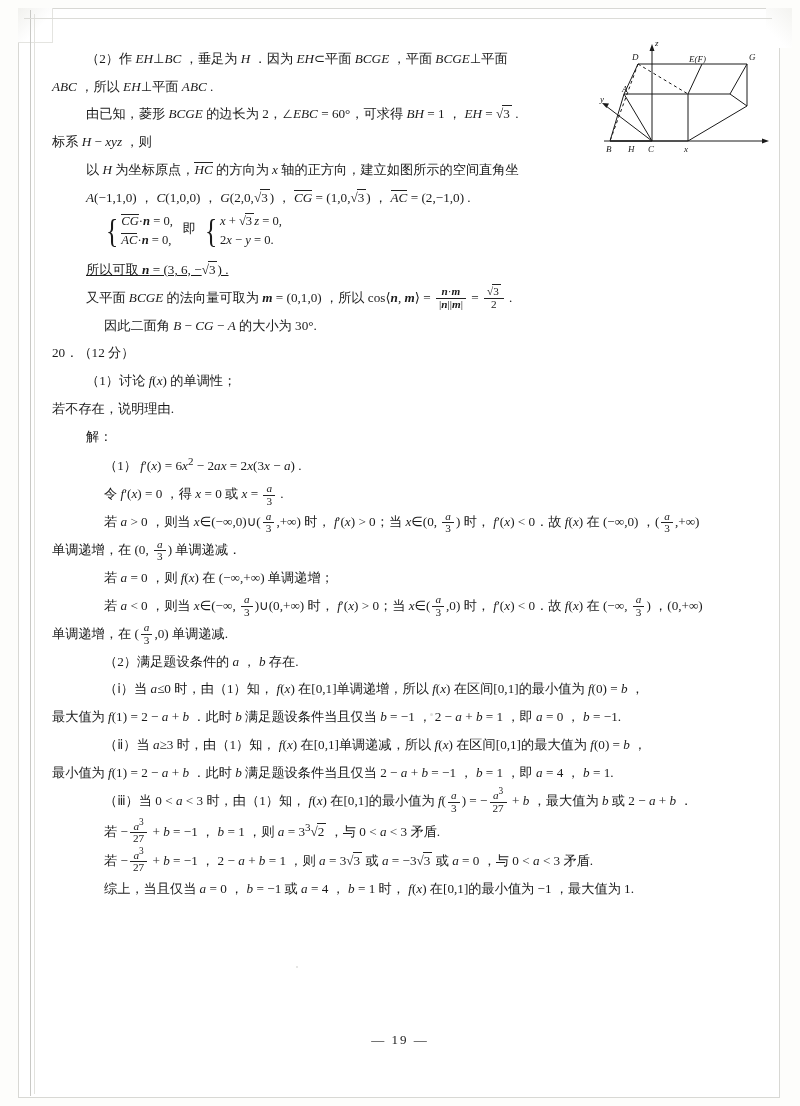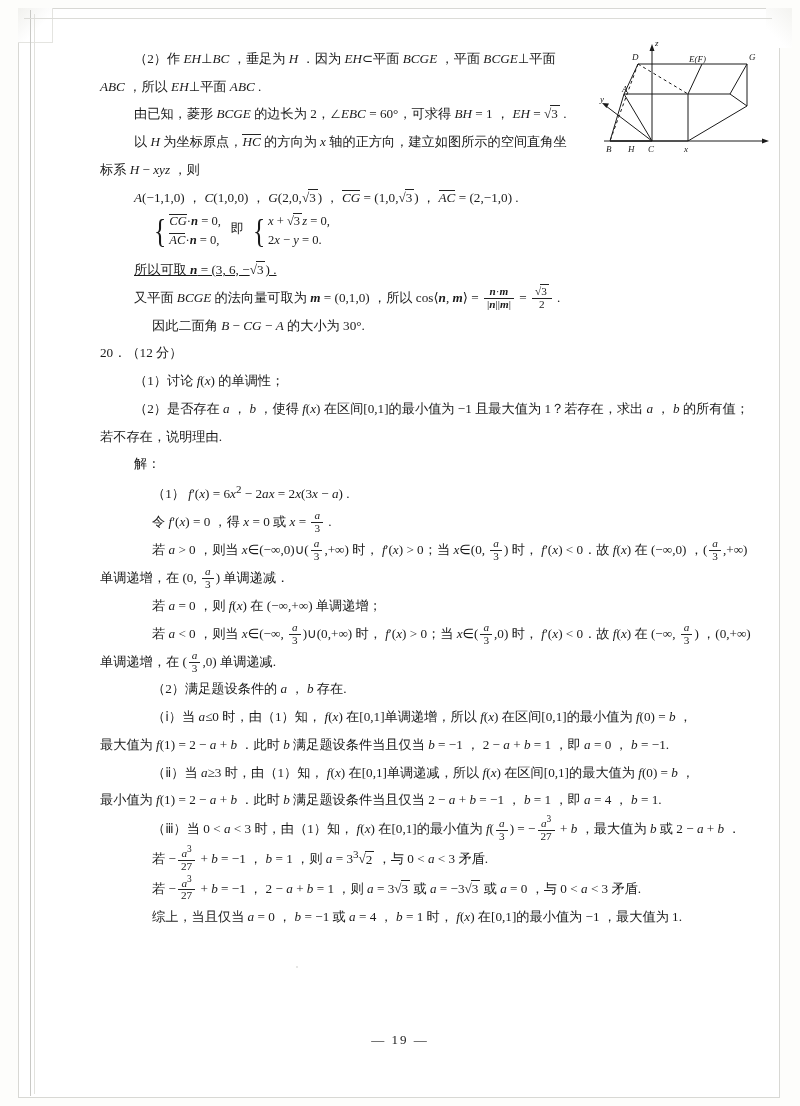--- a/index.html
+++ b/index.html
@@ -43,21 +43,20 @@
     position:absolute;right:8px;top:8px;width:26px;height:40px;
     background:linear-gradient(225deg,#f3f3f0 0%,#ffffff 70%);
   }
 
   .content{
     position:absolute;
     left:52px;top:46px;
     width:700px;
     font-size:13.2px;
     line-height:1.95;
-    margin-left:48px;
   }
   .ln{ margin:0 0 2px 0; white-space:nowrap; }
   .ind1{ padding-left:34px; }
   .ind2{ padding-left:52px; }
   .ind0{ padding-left:0px; }
   i.v{ font-family:"Liberation Serif", serif; font-style:italic; }
   .sm{ font-size:11px; }
 
   
   .frac{
@@ -116,25 +115,25 @@
 
     <p class="ln ind1">
       （2）作 <i class="v">EH</i>⊥<i class="v">BC</i> ，垂足为 <i class="v">H</i> ．因为 <i class="v">EH</i>⊂平面 <i class="v">BCGE</i> ，平面 <i class="v">BCGE</i>⊥平面
     </p>
     <p class="ln ind0">
       <i class="v">ABC</i> ，所以 <i class="v">EH</i>⊥平面 <i class="v">ABC</i> .
     </p>
     <p class="ln ind1">
       由已知，菱形 <i class="v">BCGE</i> 的边长为 2，∠<i class="v">EBC</i> = 60°，可求得 <i class="v">BH</i> = 1 ， <i class="v">EH</i> = <span class="sqrt">√<span class="rad">3</span></span> .
     </p>
+    <p class="ln ind0">
+      标系 <i class="v">H</i> − <i class="v">xyz</i> ，则
+    </p>
     <p class="ln ind1">
       以 <i class="v">H</i> 为坐标原点，<span class="ovl"><i class="v">HC</i></span> 的方向为 <i class="v">x</i> 轴的正方向，建立如图所示的空间直角坐
-    </p>
-    <p class="ln ind0">
-      标系 <i class="v">H</i> − <i class="v">xyz</i> ，则
     </p>
     <p class="ln ind1">
       <i class="v">A</i>(−1,1,0) ， <i class="v">C</i>(1,0,0) ， <i class="v">G</i>(2,0,<span class="sqrt">√<span class="rad">3</span></span>) ， <span class="ovl"><i class="v">CG</i></span> = (1,0,<span class="sqrt">√<span class="rad">3</span></span>) ， <span class="ovl"><i class="v">AC</i></span> = (2,−1,0) .
     </p>
     <p class="ln ind2" style="line-height:1.3;">
       <span class="sys">
         <span class="brace">{</span>
         <span class="rows">
           <span style="display:block;"><span class="ovl"><i class="v">CG</i></span>·<i class="v bold">n</i> = 0,</span>
           <span style="display:block;"><span class="ovl"><i class="v">AC</i></span>·<i class="v bold">n</i> = 0,</span>
@@ -157,23 +156,20 @@
       <span class="frac"><span class="num"><i class="v bold">n</i>·<i class="v bold">m</i></span><span class="den">|<i class="v bold">n</i>||<i class="v bold">m</i>|</span></span>
       = <span class="frac"><span class="num"><span class="sqrt">√<span class="rad">3</span></span></span><span class="den">2</span></span> .
     </p>
     <p class="ln ind2">
       因此二面角 <i class="v">B</i> − <i class="v">CG</i> − <i class="v">A</i> 的大小为 30°.
     </p>
 
     <p class="ln ind0">20．（12 分）</p>
     <p class="ln ind1">
       （1）讨论 <i class="v">f</i>(<i class="v">x</i>) 的单调性；
-    </p>
-    <p class="ln ind1">
-      （2）是否存在 <i class="v">a</i> ， <i class="v">b</i> ，使得 <i class="v">f</i>(<i class="v">x</i>) 在区间[0,1]的最小值为 −1 且最大值为 1？若存在，求出 <i class="v">a</i> ， <i class="v">b</i> 的所有值；
     </p>
     <p class="ln ind0">若不存在，说明理由.</p>
     <p class="ln ind1">解：</p>
 
     <p class="ln ind2">
       （1） <i class="v">f</i>′(<i class="v">x</i>) = 6<i class="v">x</i><sup>2</sup> − 2<i class="v">ax</i> = 2<i class="v">x</i>(3<i class="v">x</i> − <i class="v">a</i>) .
     </p>
     <p class="ln ind2">
       令 <i class="v">f</i>′(<i class="v">x</i>) = 0 ，得 <i class="v">x</i> = 0 或 <i class="v">x</i> = <span class="frac"><span class="num"><i class="v">a</i></span><span class="den">3</span></span> .
     </p>

